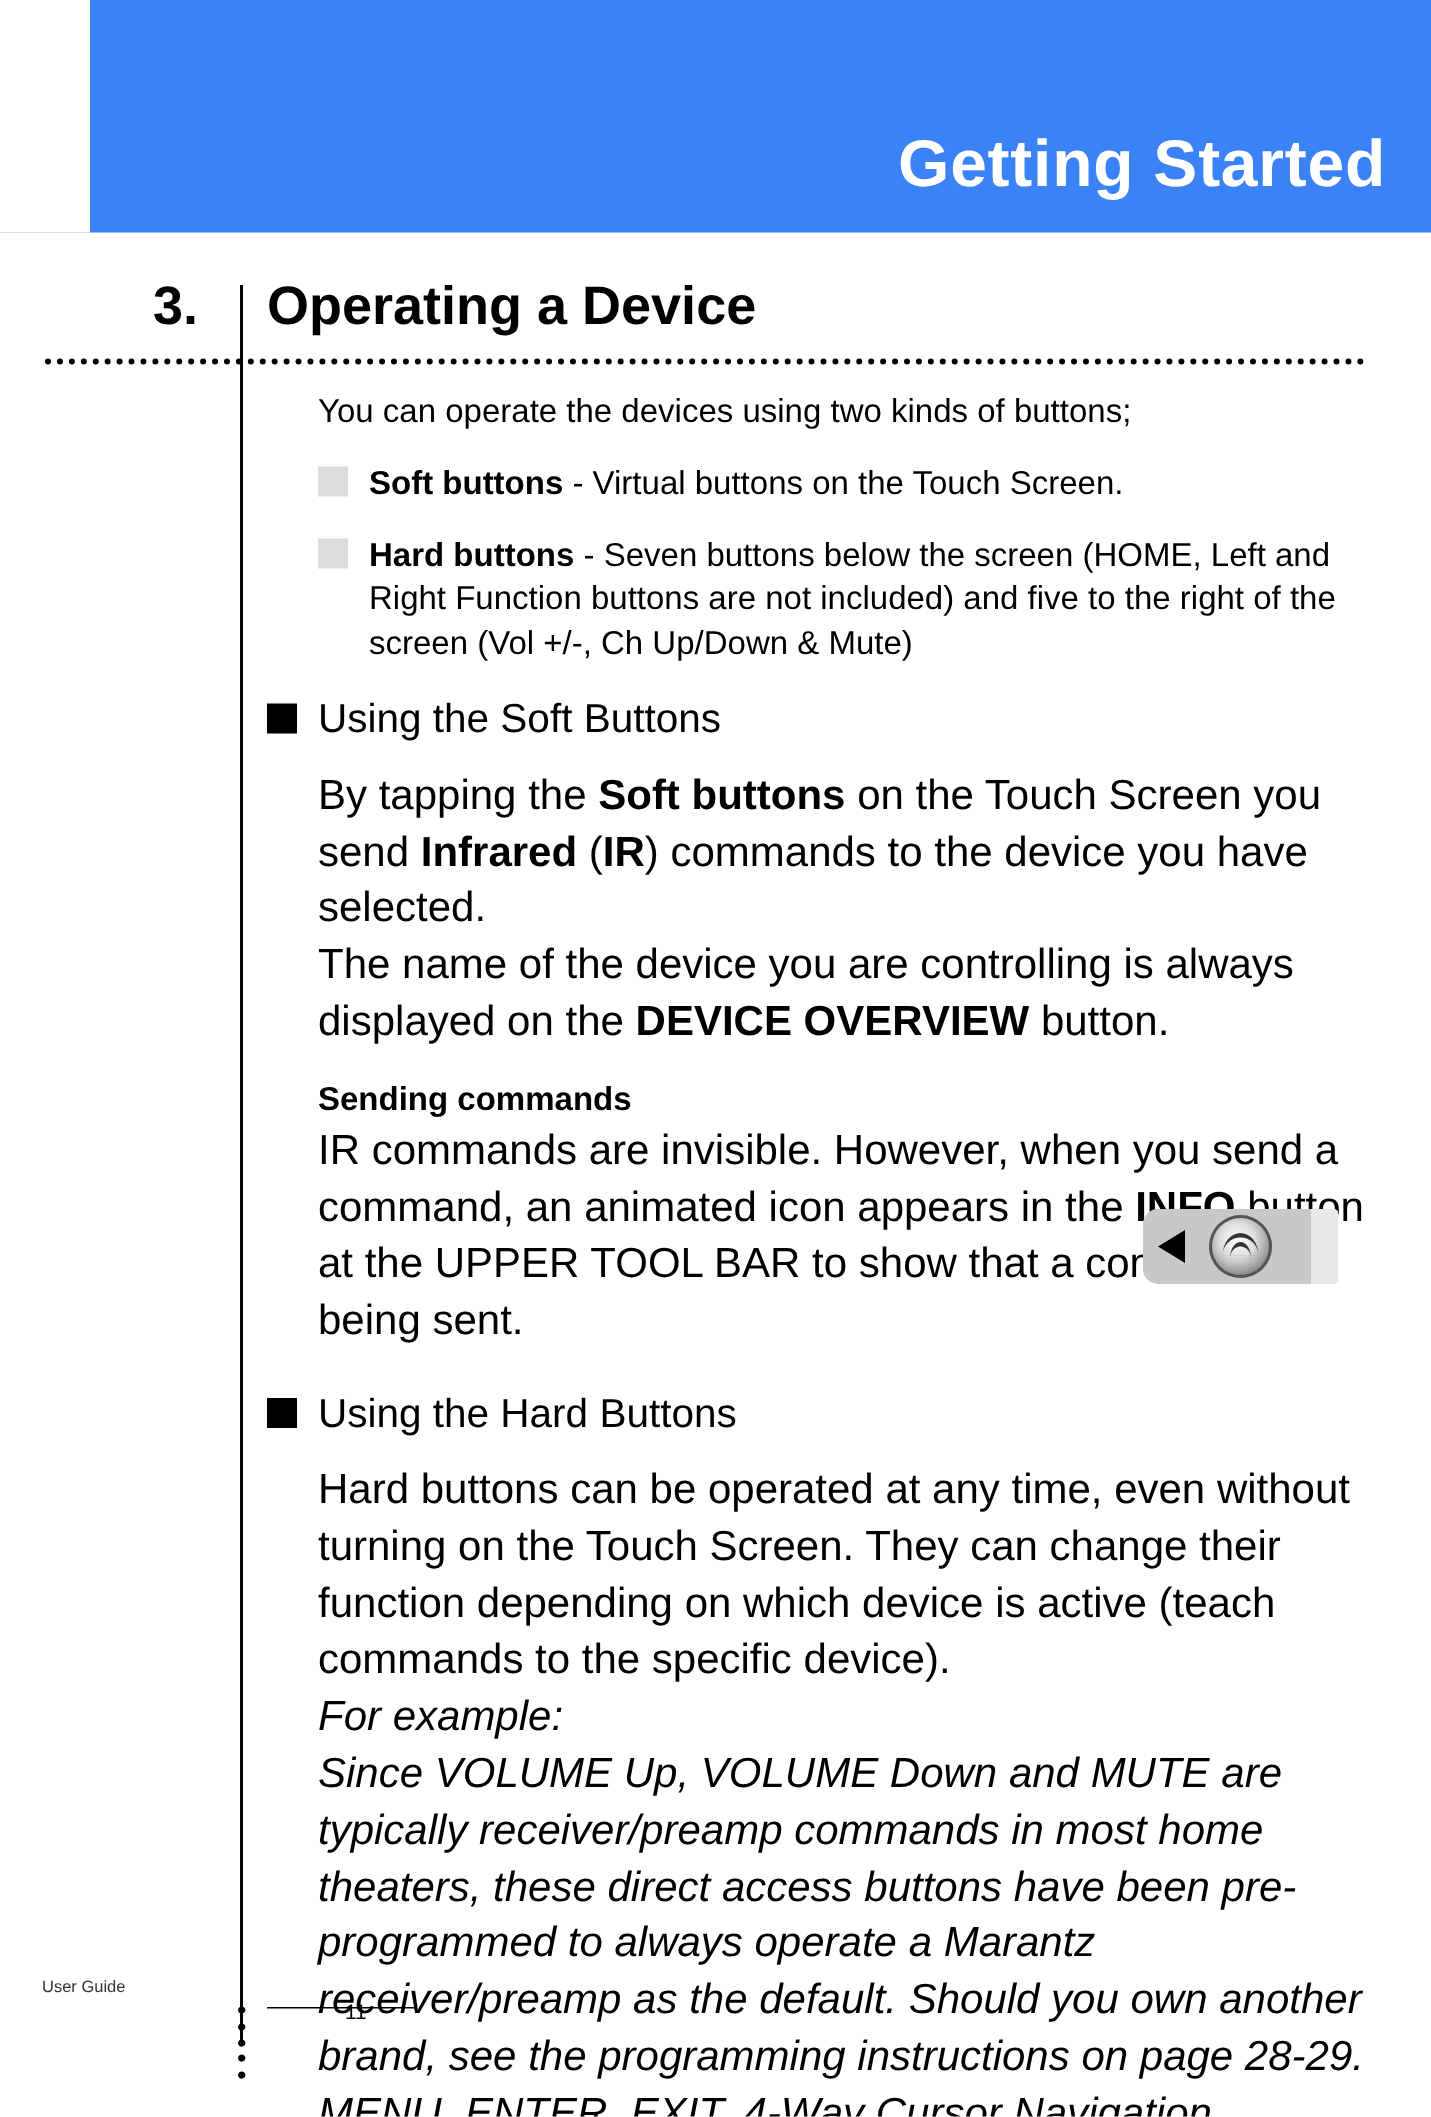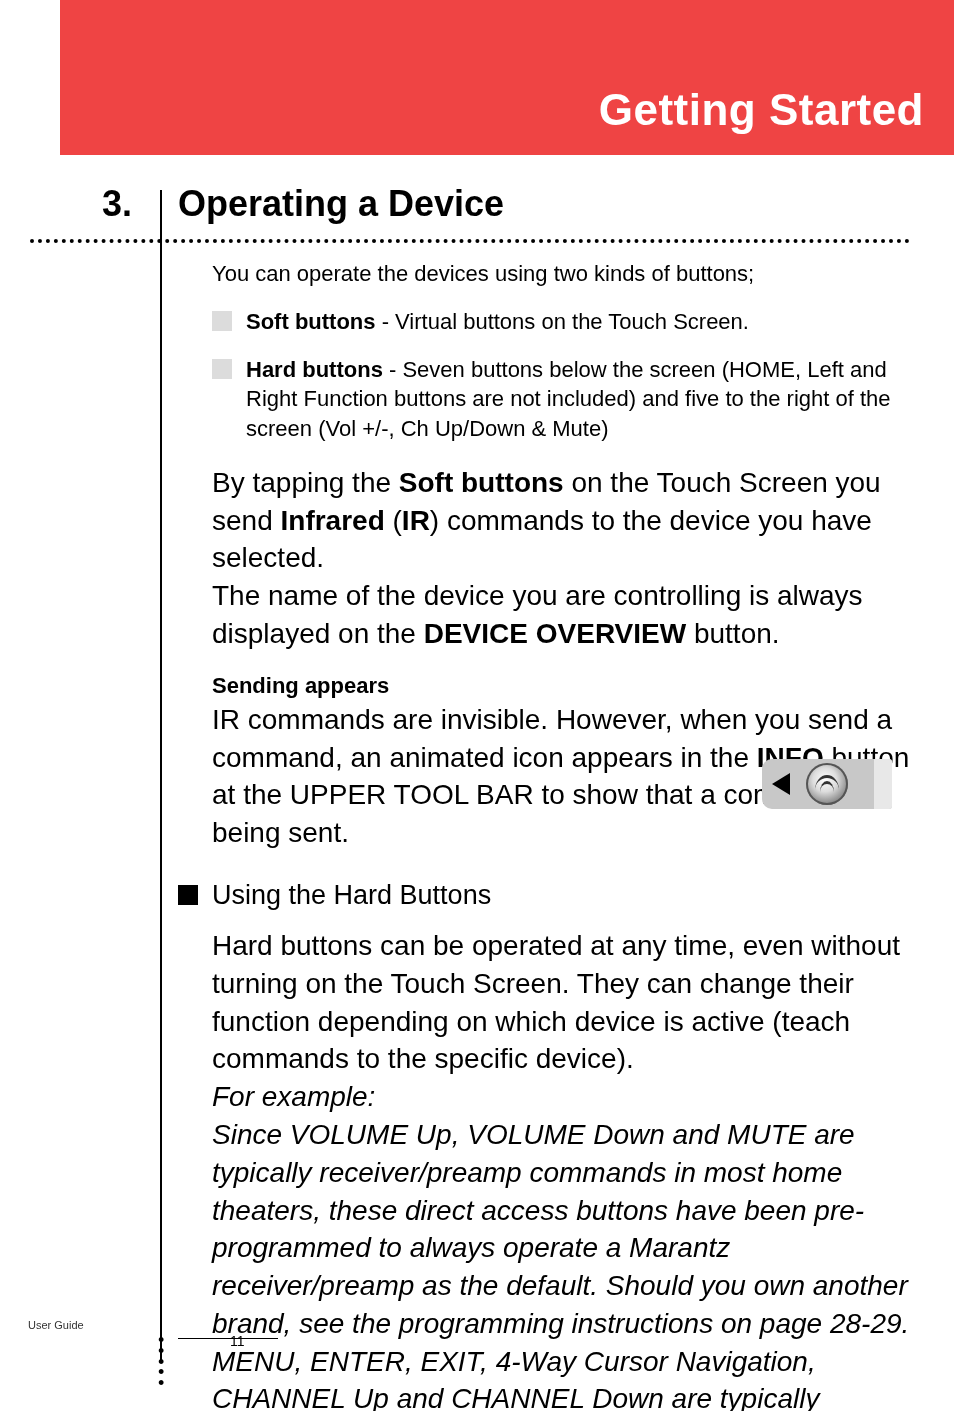--- a/index.html
+++ b/index.html
@@ -1,21 +1,21 @@
 <!DOCTYPE html>
 <html><head>
 <meta charset="utf-8">
 <style>
   * { box-sizing: border-box; margin: 0; padding: 0; }
   html, body { width: 954px; height: 1411px; font-family: Arial, Helvetica, sans-serif; background: #fff; color: #000; }
   .page { width: 954px; height: 1411px; position: relative; }
 
   
   .header-band {
-    background: #ef4444;
+    background: #3b82f6;
     height: 155px;
     position: relative;
   }
   .header-left-stripe {
     position: absolute;
     left: 0; top: 0;
     width: 60px; height: 155px;
     background: #fff;
   }
   .header-title {
@@ -260,28 +260,32 @@
           </div>
         </div>
         <div class="bullet-row">
           <div class="grey-square"></div>
           <div class="bullet-text">
             <b>Hard buttons</b><span> - Seven buttons below the screen (HOME, Left and Right Function buttons are not included) and five to the right of the screen (Vol +/-, Ch Up/Down &amp; Mute)</span>
           </div>
         </div>
       </div>
 
+      <div class="subhead-row">
+        <div class="black-square"></div>
+        <div class="subhead">Using the Soft Buttons</div>
+      </div>
 
       <p class="para">
         <span>By tapping the </span><b>Soft buttons</b><span> on the Touch Screen you send </span><b>Infrared</b><span> (</span><b>IR</b><span>) commands to the device you have selected.</span><br>
         <span>The name of the device you are controlling is always displayed on the </span><b>DEVICE OVERVIEW</b><span> button.</span>
       </p>
 
       <div class="ir-para-wrap">
-        <p class="para-heading">Sending appears</p>
+        <p class="para-heading">Sending commands</p>
         <p class="para" style="margin-bottom:28px;">
           <span>IR commands are invisible. However, when you send a command, an animated icon appears in the </span><b>INFO</b><span> button at the UPPER TOOL BAR to show that a command is being sent.</span>
         </p>
         <div class="ir-icon-float">
           <div class="info-icon-box">
             <div class="tri"></div>
             <div class="circ"></div>
             <div class="edge"></div>
           </div>
         </div>

